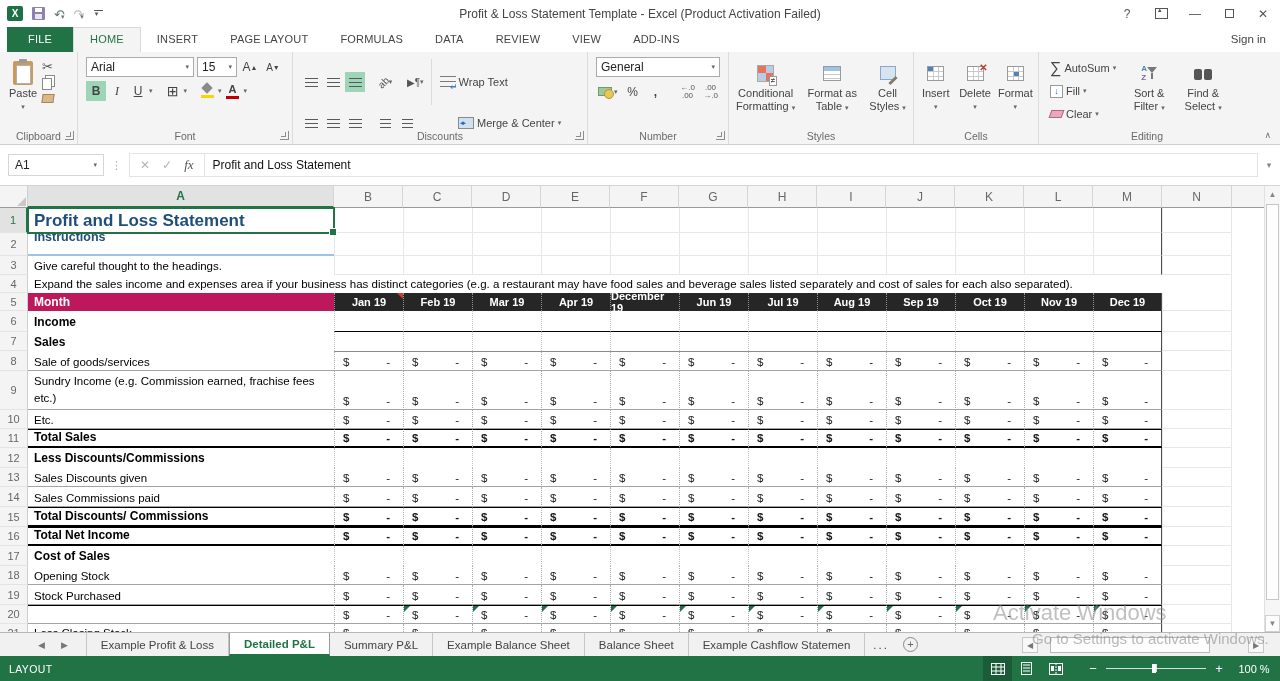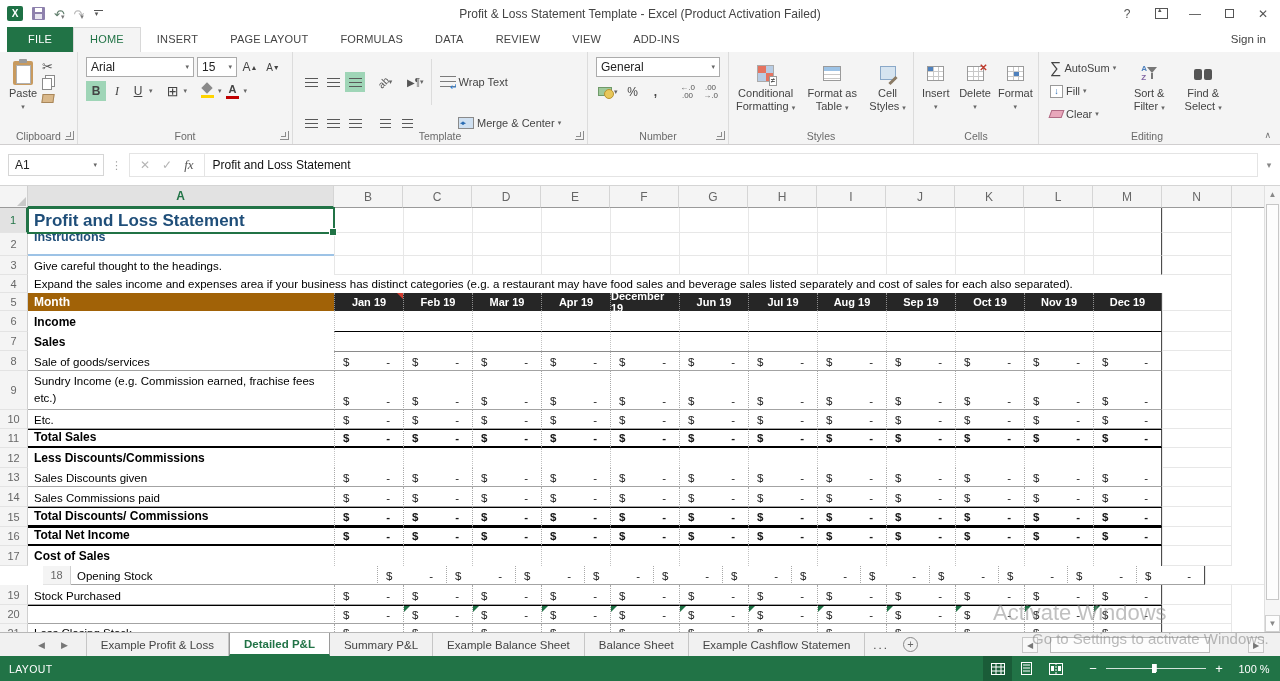--- a/index.html
+++ b/index.html
@@ -115,21 +115,21 @@
   .row{display:flex;align-items:stretch}
   .rnum{width:28px;flex:none;background:#f4f4f4;border-right:1px solid #cfcfcf;border-bottom:1px solid #e3e3e3;font-size:11px;color:#676767;display:flex;align-items:center;justify-content:center}
   .rnum.sel{background:#e2e2e2;color:#217346;border-right:2px solid #217346}
   .lbl{width:306px;flex:none;position:relative;z-index:4;display:flex;align-items:flex-end;padding:0 0 2px 6px;font-size:11.5px;color:#000;white-space:nowrap}
   .lbl.wrap{white-space:normal;line-height:1.5;align-items:flex-end}
   .row.title .lbl{font-size:17px;font-weight:bold;color:#1f4e79;align-items:center;padding-bottom:0}
   .row.subtitle .lbl{font-size:12.5px;font-weight:bold;color:#1f4e79;border-bottom:2px solid #9dc3e6;align-items:center;padding-bottom:14px}
   .row.note .lbl{align-items:center;padding-bottom:0}
   .row.section .lbl{font-size:12px;font-weight:bold;align-items:center;padding-bottom:0}
   .row.total .lbl{font-size:12px;font-weight:bold}
-  .row.months .lbl{background:#a16207;color:#fff;font-size:12px;font-weight:bold;align-items:center;padding-bottom:0}
+  .row.months .lbl{background:#be185d;color:#fff;font-size:12px;font-weight:bold;align-items:center;padding-bottom:0}
   .mcell{width:69px;flex:none;position:relative;display:flex;justify-content:space-between;align-items:flex-end;padding:0 13px 2px 8px;font-size:11.5px;color:#1a1a1a}
   .row.months .mcell{background:#262626;color:#fff;font-size:11px;font-weight:bold;justify-content:center;align-items:center;padding:0;border-left:1px dotted #8f8f8f}
   .row.value .mcell,.row.total .mcell{border-left:1px dotted #a8a8a8}
   .row.value .lbl,.row.value .mcell{border-bottom:1px solid #a3a3a3}
   .row.first-value .mcell{border-top:1px solid #8a8a8a}
   .row.total .lbl,.row.total .mcell{border-top:1px solid #000;border-bottom:2px solid #000}
   .row.total .mcell{font-weight:bold}
   .row.top-black .lbl,.row.top-black .mcell{border-top:1px solid #000}
   .gcell,.scell{width:69px;flex:none}
   .gcell{border-left:1px solid #e7e7e7;border-bottom:1px solid #e7e7e7}
@@ -324,21 +324,21 @@
             <span class="bars" style="width:11px"></span>
           </div>
         <span style="width:34px"></span>
         <div class="rowbtn">
             <span class="i-merge"></span>
             <span>Merge &amp; Center</span>
             <span class="dv">▾</span>
           </div>
       </div>
     </div>
-    <div class="g-label">Template</div>
+    <div class="g-label">Discounts</div>
     <div class="lnch"></div>
   </div>
 
   <div class="group" style="width:141px">
     <div class="g-body" style="flex-direction:column;gap:5px;padding-left:8px">
       <div class="combo" style="width:124px">
           <span>General</span>
           <span class="dv">▾</span>
         </div>
       <div style="display:flex;gap:3px;align-items:center">
@@ -1084,21 +1084,21 @@
         <div class="scell"></div>
         <div class="scell"></div>
         <div class="scell"></div>
         <div class="scell"></div>
         <div class="scell"></div>
         <div class="scell"></div>
         <div class="scell mlast"></div>
         <div class="ncell"></div>
         <div class="rowfill"></div>
       </div>
-      <div class="row value" style="height: 19px; padding-left: 43px;">
+      <div class="row value" style="height: 19px;">
         <div class="rnum">18</div>
         <div class="lbl">Opening Stock</div>
         <div class="mcell">
           <span class="cur">$</span>
           <span class="dash">-</span>
         </div>
         <div class="mcell">
           <span class="cur">$</span>
           <span class="dash">-</span>
         </div>

